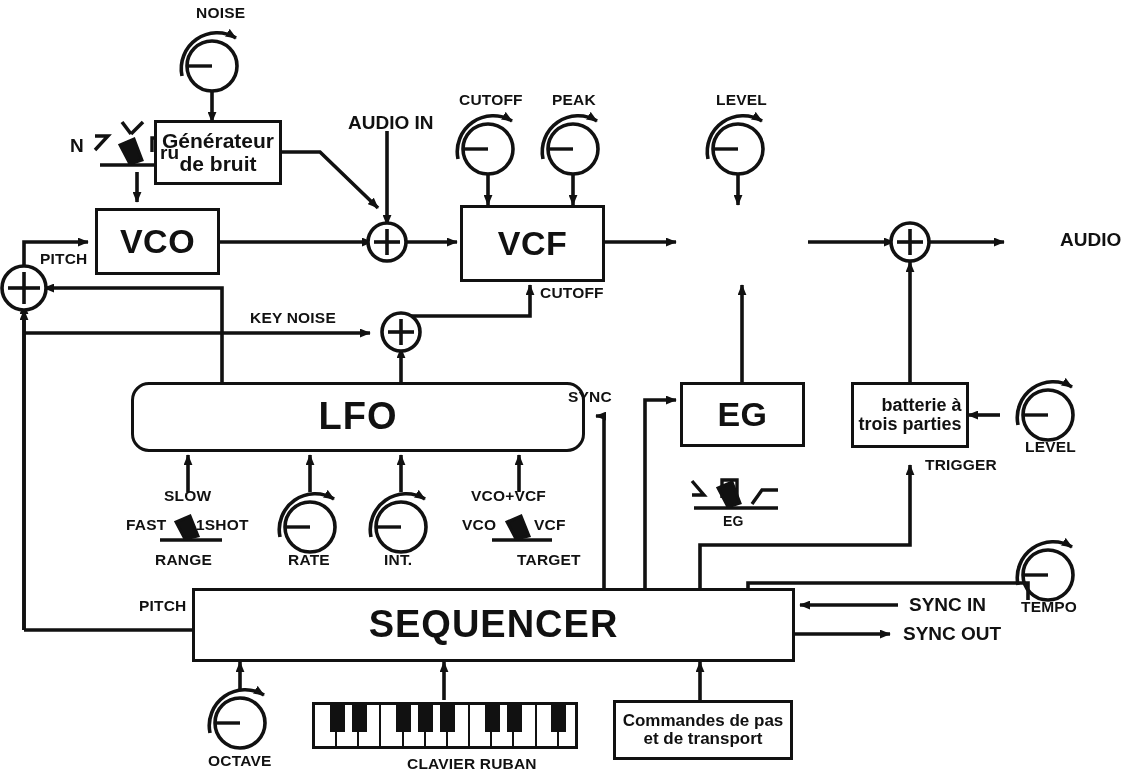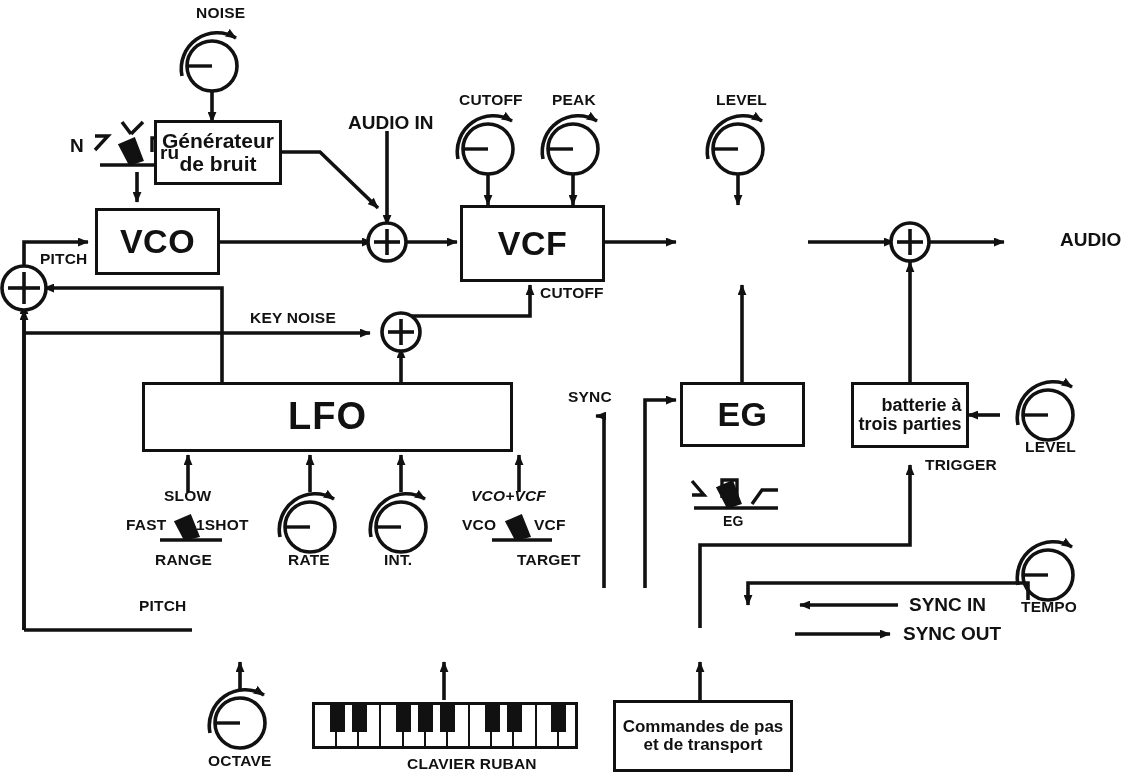--- a/index.html
+++ b/index.html
@@ -197,35 +197,38 @@
 
   <div class="box big" style="left:95px;top:208px;width:125px;height:67px;">
     <span>VCO</span>
   </div>
 
   <div class="box big" style="left:460px;top:205px;width:145px;height:77px;">
     <span>VCF</span>
   </div>
 
 
-  <div class="box huge" style="left:142px;top:382px;width:371px;height:70px;">
+  <div class="box huge" style="left:131px;top:382px;width:454px;height:70px;border-radius:18px;">
     <span>LFO</span>
   </div>
 
   <div class="box big" style="left:680px;top:382px;width:125px;height:65px;">
     <span>EG</span>
   </div>
 
   <div class="box" style="left:851px;top:382px;width:118px;height:66px;font-size:18px;">
     <span style="white-space:pre-line;text-align:right;">batterie à
 trois parties</span>
   </div>
 
-
-  <div class="box" style="left:613px;top:700px;width:180px;height:72px;font-size:17px;">
+  <div class="box huge" style="left:192px;top:588px;width:603px;height:74px;">
+    <span>SEQUENCER</span>
+  </div>
+
+  <div class="box" style="left:613px;top:700px;width:180px;height:60px;font-size:17px;">
     <span style="white-space:pre-line;">Commandes de pas
 et de transport</span>
   </div>
 
   <div class="kbd" style="left:312px;top:702px;width:266px;height:47px;">
     <div class="wkey" style="left:0;width:22.16px;"></div>
     <div class="wkey" style="left:22.16px;width:22.16px;"></div>
     <div class="wkey" style="left:44.3px;width:22.16px;"></div>
     <div class="wkey" style="left:66.5px;width:22.16px;"></div>
     <div class="wkey" style="left:88.6px;width:22.16px;"></div>
@@ -270,20 +273,20 @@
   <div class="lbl sm" style="left:407px;top:755px;">CLAVIER RUBAN</div>
 
   <div class="lbl sm" style="left:70px;top:135px;font-size:19px;">N</div>
   <div class="lbl sm" style="left:160px;top:142px;font-size:19px;">ru</div>
 
   <div class="lbl sm" style="left:164px;top:487px;">SLOW</div>
   <div class="lbl sm" style="left:126px;top:516px;">FAST</div>
   <div class="lbl sm" style="left:196px;top:516px;">1SHOT</div>
   <div class="lbl sm" style="left:155px;top:551px;">RANGE</div>
 
-  <div class="lbl sm" style="left:471px;top:487px;font-style:italic;">VCO+VCF</div>
+  <div class="lbl sm" style="left:471px;top:487px;">VCO+VCF</div>
   <div class="lbl sm" style="left:462px;top:516px;">VCO</div>
   <div class="lbl sm" style="left:534px;top:516px;">VCF</div>
   <div class="lbl sm" style="left:493px;top:551px;margin-left:24px;">TARGET</div>
 
   <div class="lbl xsm" style="left:723px;top:513px;">EG</div>
 
 </div>
 
 </body></html>

